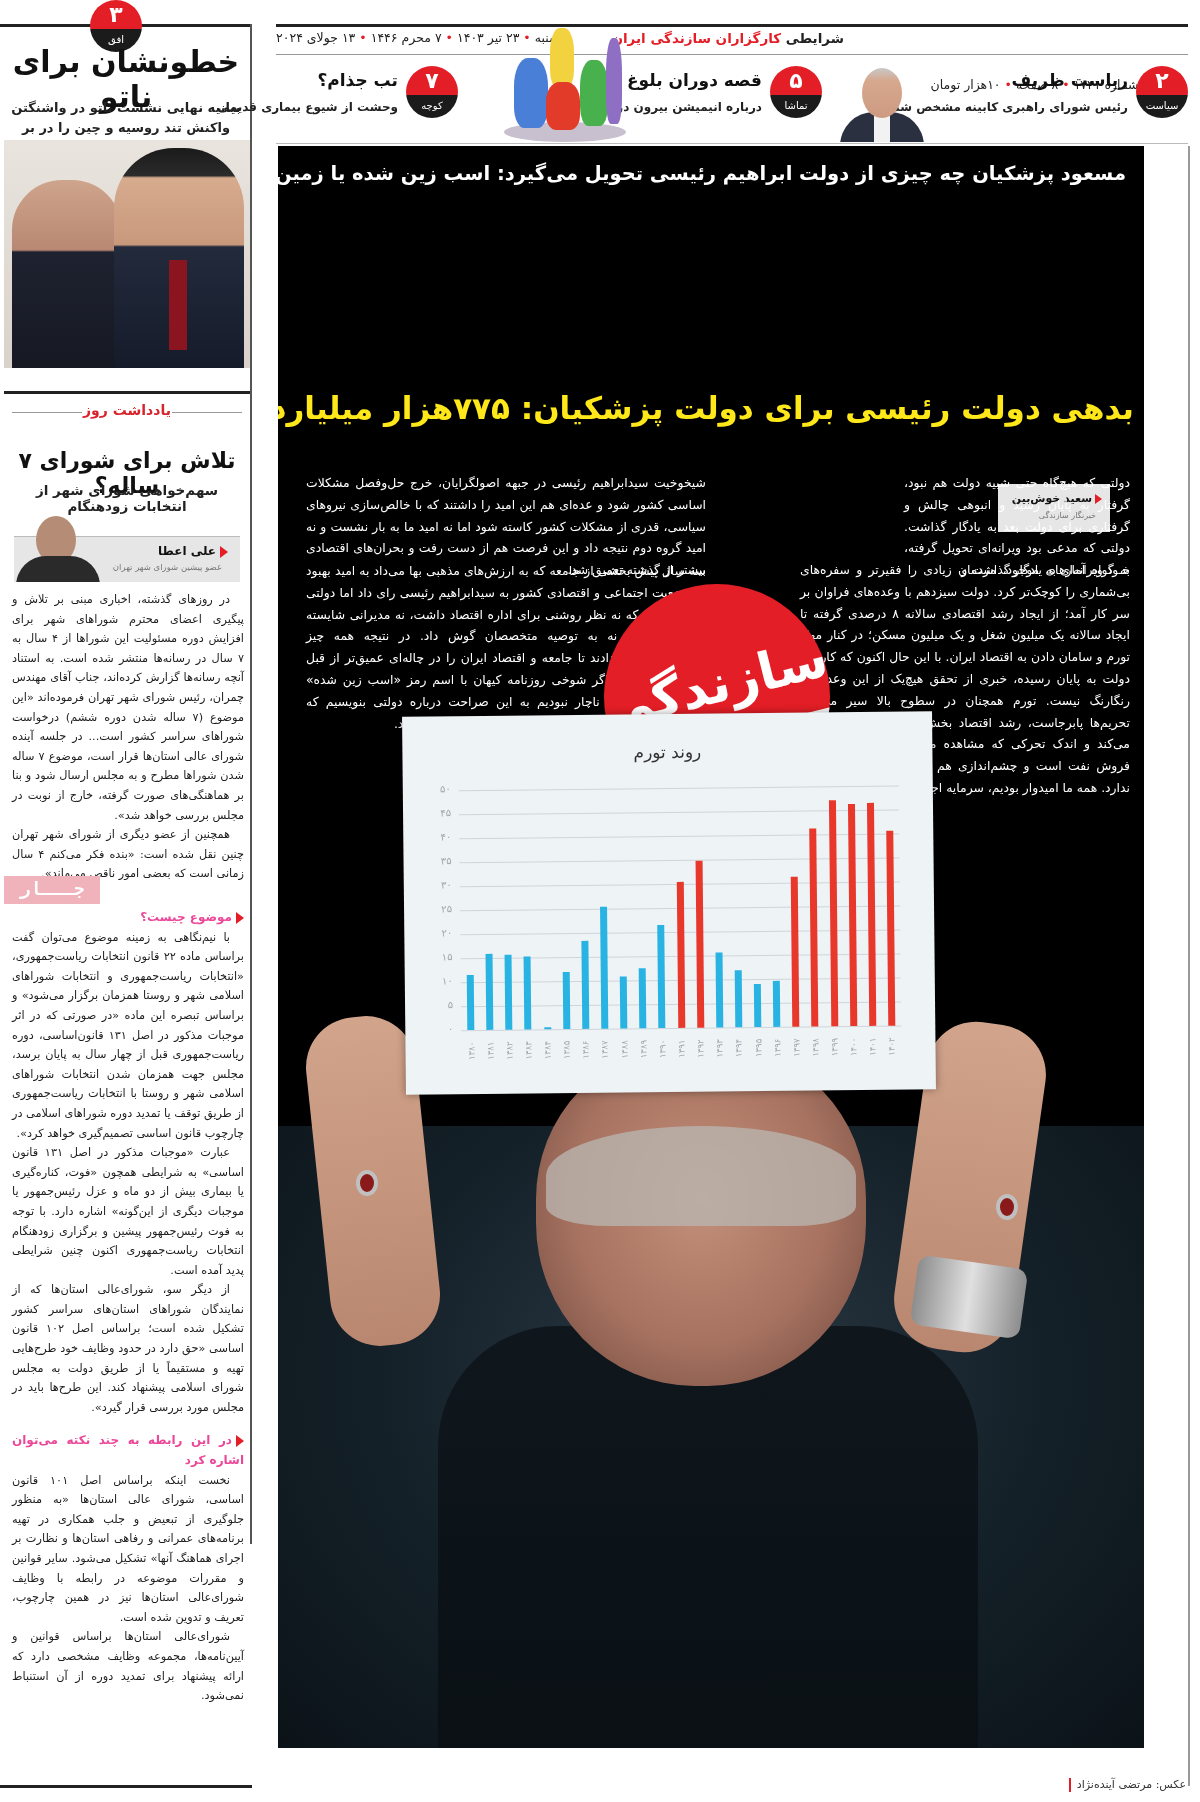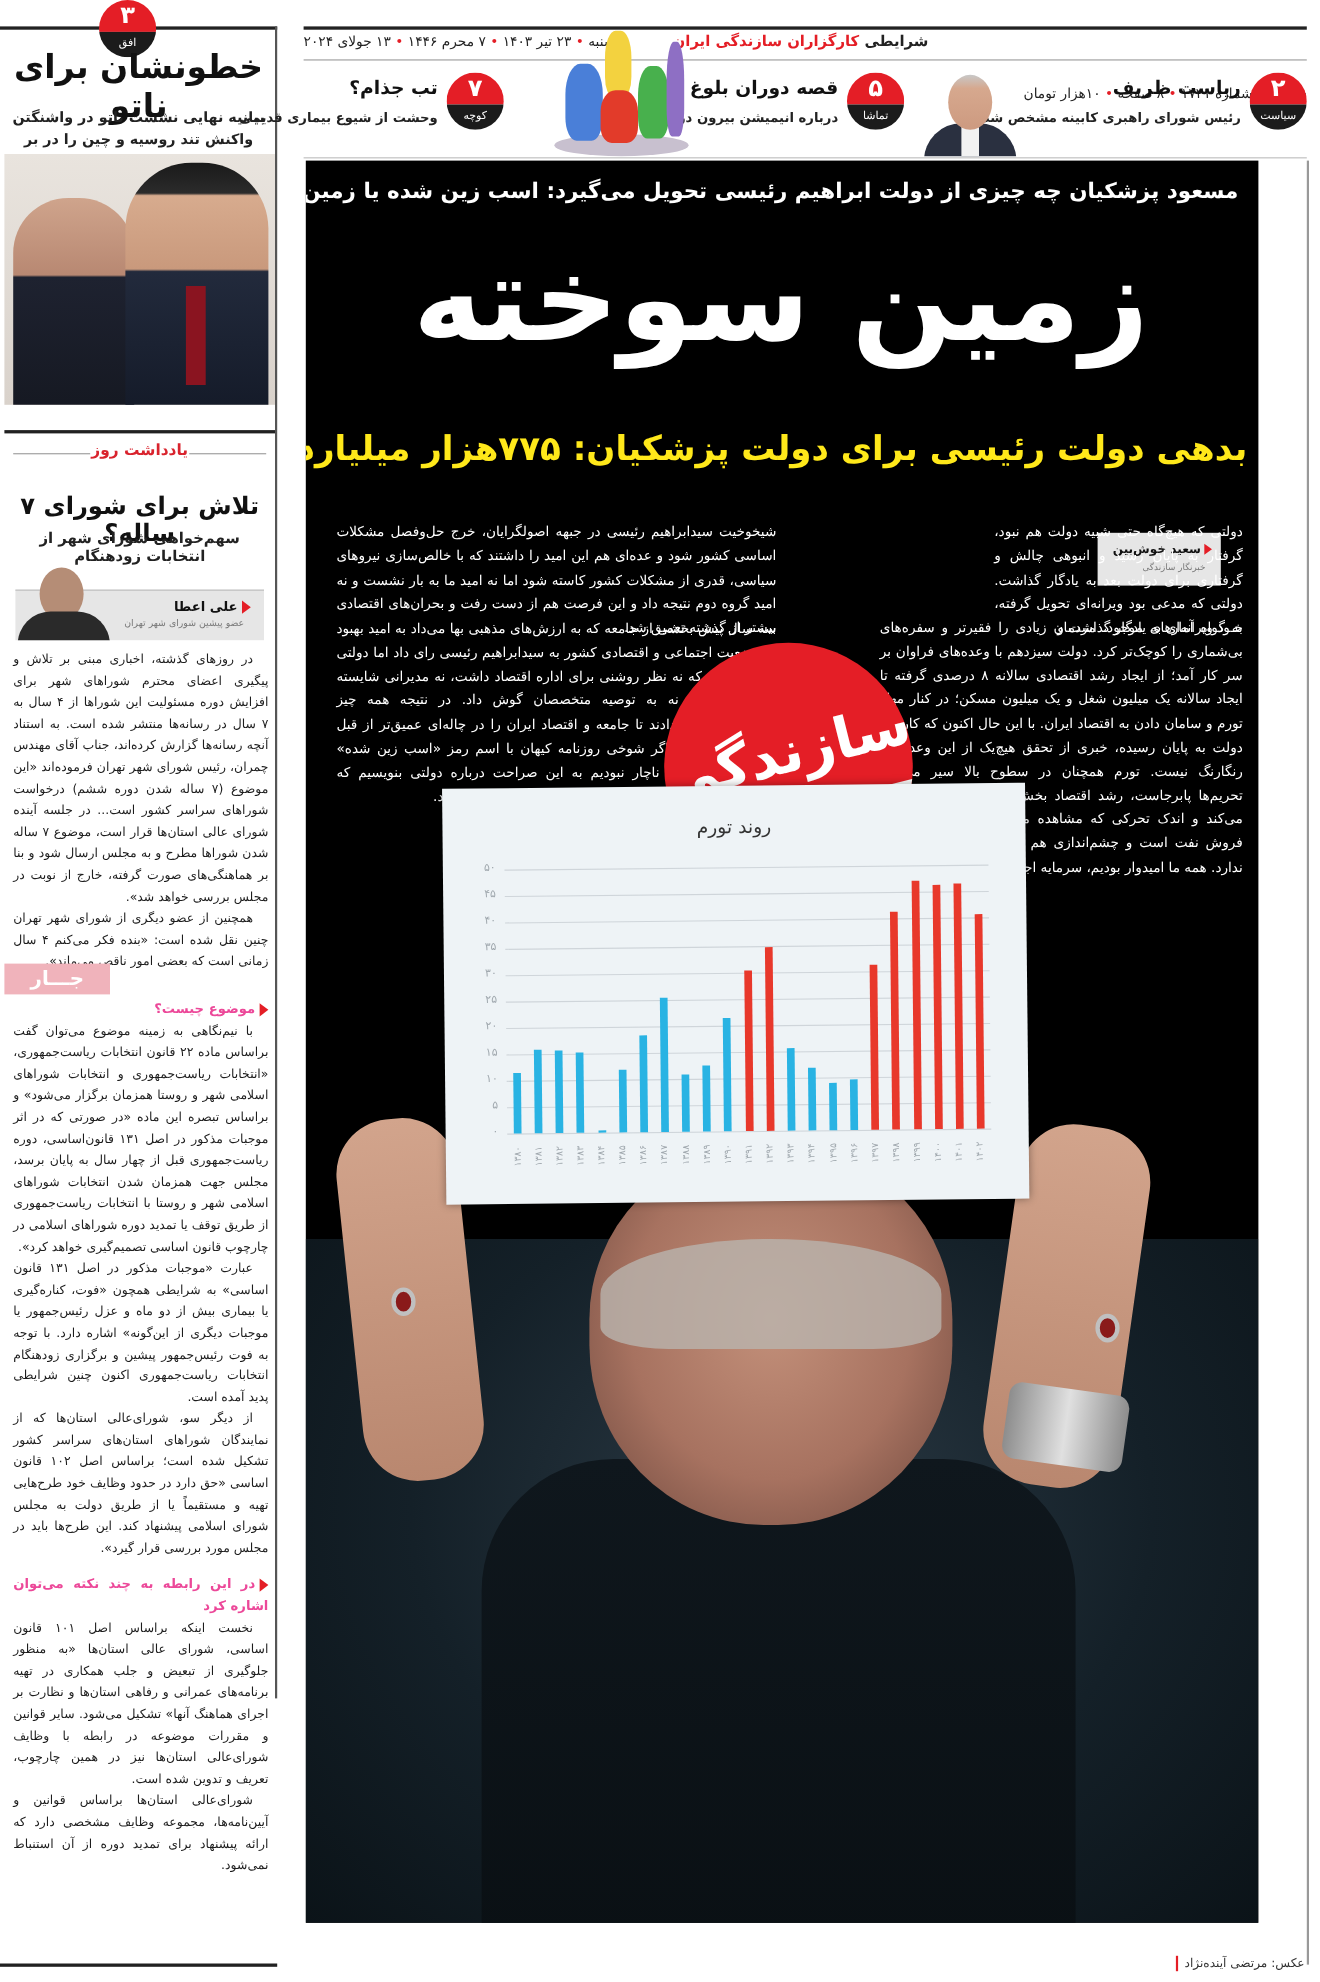--- a/index.html
+++ b/index.html
@@ -32,21 +32,21 @@
   .author-photo { position: absolute; left: 14px; top: 512px; width: 86px; height: 70px; overflow: hidden; }
   .author-photo .head { position: absolute; left: 22px; top: 4px; width: 40px; height: 48px; border-radius: 50%; background: #b58d76; }
   .author-photo .body { position: absolute; left: 2px; top: 44px; width: 84px; height: 40px; border-radius: 30px 30px 0 0; background: #2a2a2a; }
   .author-name { position: absolute; right: 24px; top: 544px; font-size: 12px; font-weight: bold; color: #111; }
   .author-name::before { content: ""; display: inline-block; width: 0; height: 0; border-top: 6px solid transparent; border-bottom: 6px solid transparent; border-left: 8px solid #e41e26; margin-left: 4px; vertical-align: middle; }
   .author-role { position: absolute; right: 30px; top: 562px; font-size: 8.5px; color: #777; }
   .col-body { position: absolute; left: 12px; width: 232px; font-size: 11.3px; line-height: 19.6px; text-align: justify; color: #1d1d1d; }
   .col-body p { text-indent: 14px; }
   .col-h { font-weight: bold; font-size: 12px; color: #ec4899; margin-top: 2px; }
   .col-h::before { content: ""; display: inline-block; width: 0; height: 0; border-top: 6px solid transparent; border-bottom: 6px solid transparent; border-left: 8px solid #e41e26; margin-left: 4px; vertical-align: middle; }
-  .jaar-tag { position: absolute; left: 4px; top: 876px; width: 96px; height: 28px; background: #f0b3bb; color: #fff; font-size: 18px; font-weight: bold; text-align: center; line-height: 28px; }
+  .jaar-tag { position: absolute; left: 4px; top: 876px; width: 96px; height: 28px; background: #f0b3bb; color: #fff; font-size: 18px; font-weight: bold; text-align: center; line-height: 28px; font-family: Liberation Mono, monospace; }
   .side-rule-bottom { position: absolute; left: 0; top: 1785px; width: 252px; height: 3px; background: #222; }
 
   
   .mast-rule-top { position: absolute; left: 276px; top: 24px; width: 912px; height: 3px; background: #222; }
   .mast-line { position: absolute; left: 276px; top: 30px; width: 912px; height: 20px; font-size: 12.5px; color: #222; }
   .mast-right { position: absolute; right: 0; top: 0; margin-top: 47px; }
   .mast-center { position: absolute; right: 344px; top: 0; font-weight: bold; font-size: 13.5px; }
   .mast-center .red { color: #e41e26; }
   .mast-left { position: absolute; left: 0; top: 0; }
   .dot { color: #e41e26; }
@@ -229,21 +229,20 @@
     <div class="top">۷</div>
     <div class="bot">کوچه</div>
   </div>
   <div class="t">تب جذام؟</div>
   <div class="s">وحشت از شیوع بیماری قدیمی</div>
 </div>
 <div class="mast-rule-3"></div>
 
 <div class="panel">
   <div class="kicker">مسعود پزشکیان چه چیزی از دولت ابراهیم رئیسی تحویل می‌گیرد: اسب زین شده یا زمین سوخته؟</div>
-  <div class="main-head">زمین سوخته</div>
   <div class="sub-head">بدهی دولت رئیسی برای دولت پزشکیان: ۷۷۵هزار میلیارد تومان</div>
 
   <div class="author2-box">
     <div class="author2-name">سعید خوش‌بین</div>
     <div class="author2-role">خبرنگار سازندگی</div>
   </div>
 
   <div class="body-col bc-right-top">دولتی که هیچ‌گاه حتی شبیه دولت هم نبود، گرفتار به پایان رسید و انبوهی چالش و گرفتاری برای دولت بعد به یادگار گذاشت. دولتی که مدعی بود ویرانه‌ای تحویل گرفته، خـود ویرانه‌ای به یادگار گذاشت و</div>
   <div class="body-col bc-right-bottom">به گواه آمارهای موجود، مردمان زیادی را فقیرتر و سفره‌های بی‌شماری را کوچک‌تر کرد. دولت سیزدهم با وعده‌های فراوان بر سر کار آمد؛ از ایجاد رشد اقتصادی سالانه ۸ درصدی گرفته تا ایجاد سالانه یک میلیون شغل و یک میلیون مسکن؛ در کنار مهار تورم و سامان دادن به اقتصاد ایران. با این حال اکنون که کار این دولت به پایان رسیده، خبری از تحقق هیچ‌یک از این وعده‌های رنگارنگ نیست. تورم همچنان در سطوح بالا سیر می‌کند، تحریم‌ها پابرجاست، رشد اقتصاد بخش خصوصی به صفر میل می‌کند و اندک تحرکی که مشاهده می‌شود ناشی از افزایش فروش نفت است و چشم‌اندازی هم برای سرمایه‌گذاری وجود ندارد. همه ما امیدوار بودیم، سرمایه اجتماعی و</div>
   <div class="body-col bc-left">شیخوخیت سیدابراهیم رئیسی در جبهه اصولگرایان، خرج حل‌وفصل مشکلات اساسی کشور شود و عده‌ای هم این امید را داشتند که با خالص‌سازی نیروهای سیاسی، قدری از مشکلات کشور کاسته شود اما نه امید ما به بار نشست و نه امید گروه دوم نتیجه داد و این فرصت هم از دست رفت و بحران‌های اقتصادی بیشتر از گذشته تعمیق شد.</div>

